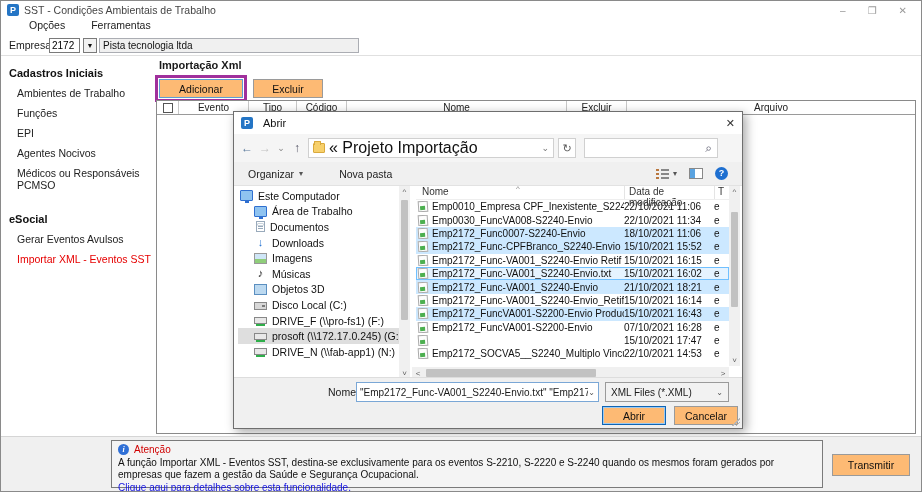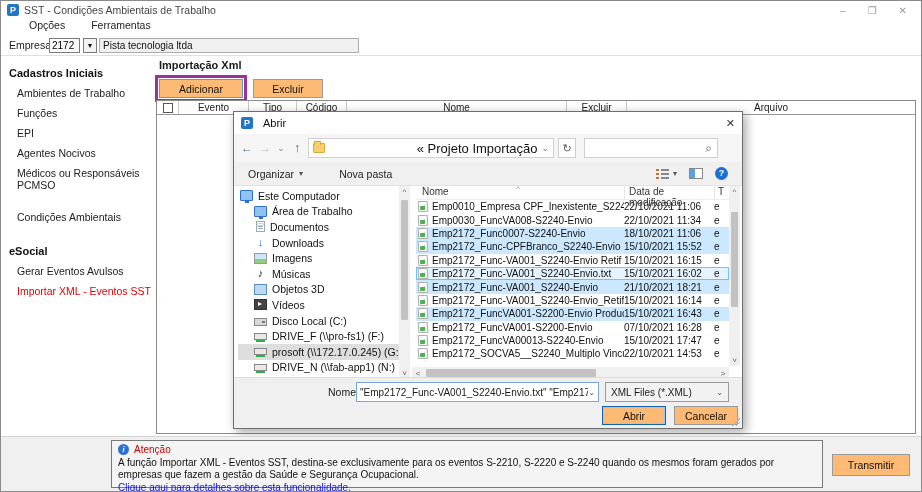--- a/index.html
+++ b/index.html
@@ -54,21 +54,21 @@
   .dlg-titlebar { height:22px; display:flex; align-items:center; padding:0 7px; background:#fff; }
   .dlg-title { font-size:11px; margin-left:5px; color:#111;}
   .dlg-close { margin-left:auto; color:#333; font-size:11px; cursor:pointer; }
   .dlg-nav { height:28px; background:#f5f5f5; display:flex; align-items:center; padding:0 6px; gap:4px; }
   .nav-ic { font-size:12px; color:#5a7a9c; width:14px; text-align:center; cursor:pointer;}
   .nav-ic.dis { color:#c2c2c2; }
   .nav-ic.small { font-size:9px; width:10px; color:#888; }
   .addrbar { width:246px; height:20px; background:#fff; border:1px solid #d0d0d0; display:flex; align-items:center; padding:0 4px; gap:4px; }
   .folder-ic { width:12px; height:10px; background:#f7d06b; border:1px solid #d9a93d; border-radius:1px; position:relative; flex:0 0 auto;}
   .folder-ic::before { content:""; position:absolute; left:0; top:-3px; width:5px; height:3px; background:#f7d06b; border:1px solid #d9a93d; border-bottom:none; border-radius:1px 1px 0 0;}
-  .addr-text { font-size:13px; color:#111; white-space:nowrap; overflow:hidden; flex:1;text-align:right;}
+  .addr-text { font-size:16px; color:#111; white-space:nowrap; overflow:hidden; flex:1;}
   .addr-chev { color:#777; font-size:9px; }
   .refreshbox { width:18px; height:20px; border:1px solid #d0d0d0; background:#fff; text-align:center; line-height:18px; font-size:11px; color:#555; }
   .searchbox { width:134px; height:20px; border:1px solid #d0d0d0; background:#fff; display:flex; align-items:center; margin-left:4px;}
   .searchbox input { border:none; outline:none; flex:1; height:16px; font-size:10px; min-width:0; font-family:"Liberation Sans",sans-serif;}
   .search-ic { color:#667; font-size:12px; padding:0 5px; }
   .dlg-toolbar { height:24px; background:#f0f0f0; border-bottom:1px solid #e2e2e2; display:flex; align-items:center; padding:0 14px; font-size:10.5px; color:#222; }
   .tool-organize { display:flex; gap:5px; align-items:center; cursor:pointer;}
   .tool-newfolder { margin-left:36px; cursor:pointer;}
   .tb-right { margin-left:auto; display:flex; align-items:center; gap:12px; }
   .ic-listview { width:13px; height:11px; background:
@@ -166,21 +166,20 @@
   <div class="sidebar">
     <div class="sgroup">
       <div class="sgroup-title">Cadastros Iniciais</div>
       <div class="sitem">Ambientes de Trabalho</div>
       <div class="sitem">Funções</div>
       <div class="sitem">EPI</div>
       <div class="sitem">Agentes Nocivos</div>
       <div class="sitem">Médicos ou Responsáveis PCMSO</div>
     </div>
     <div class="sgroup">
-      <div class="sitem">Condições Ambientais</div>
     </div>
     <div class="sgroup">
       <div class="sgroup-title">eSocial</div>
       <div class="sitem">Gerar Eventos Avulsos</div>
       <div class="sitem active">Importar XML - Eventos SST</div>
     </div>
   </div>
 
   <div class="main-title">Importação Xml</div>
   <div class="annot"></div>
@@ -266,24 +265,20 @@
           </div>
         <div class="titem">
             <span class="tic tic-glyph" style="color:#222;">♪</span>
             <span>Músicas</span>
           </div>
         <div class="titem">
             <span class="tic tic-cube"></span>
             <span>Objetos 3D</span>
           </div>
         <div class="titem">
-            <span class="tic tic-video"></span>
-            <span>Vídeos</span>
-          </div>
-        <div class="titem">
             <span class="tic tic-disk"></span>
             <span>Disco Local (C:)</span>
           </div>
         <div class="titem">
             <span class="tic tic-net"></span>
             <span>DRIVE_F (\\pro-fs1) (F:)</span>
           </div>
         <div class="titem sel">
             <span class="tic tic-net"></span>
             <span>prosoft (\\172.17.0.245) (G:)</span>
@@ -383,21 +378,20 @@
             <div class="fname">
               <span class="fic"></span>
               <span>Emp2172_FuncVA001-S2200-Envio</span>
             </div>
             <div class="fdate">07/10/2021 16:28</div>
             <div class="ftype">e</div>
           </div>
         <div class="frow">
             <div class="fname">
               <span class="fic"></span>
-              <span>Emp2172_FuncVA00013-S2240-Envio</span>
             </div>
             <div class="fdate">15/10/2021 17:47</div>
             <div class="ftype">e</div>
           </div>
         <div class="frow">
             <div class="fname">
               <span class="fic"></span>
               <span>Emp2172_SOCVA5__S2240_Multiplo Vinculo_Socio</span>
             </div>
             <div class="fdate">22/10/2021 14:53</div>

